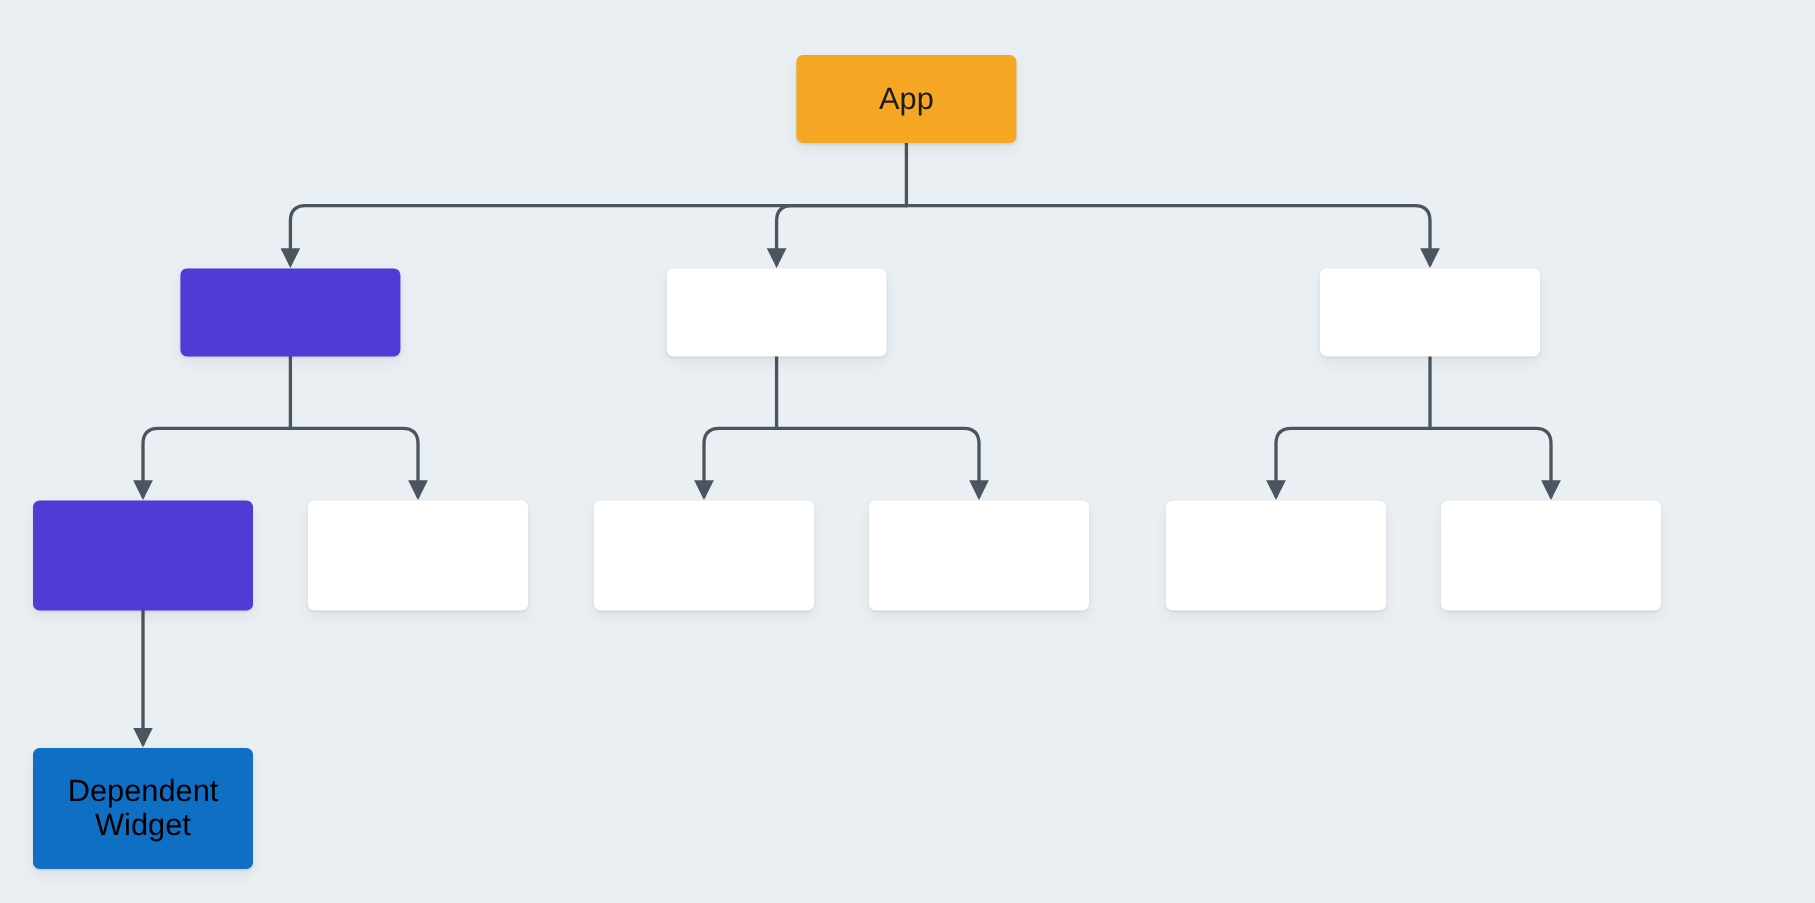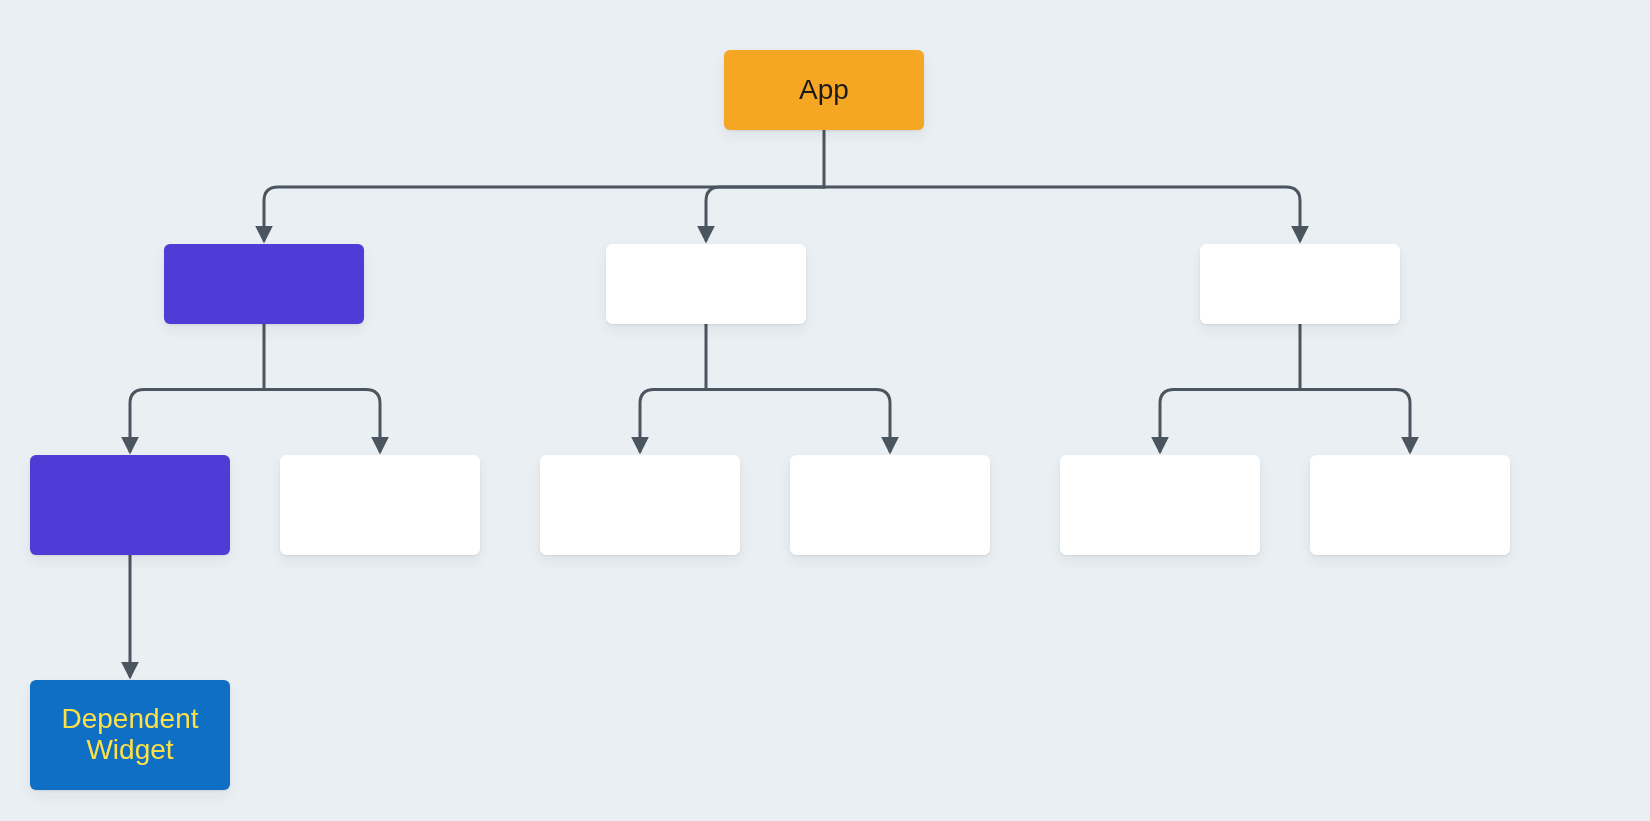--- a/index.html
+++ b/index.html
@@ -32,21 +32,21 @@
     justify-content: center;
     box-shadow: 0 1px 2px rgba(0,0,0,.08), 0 6px 14px rgba(20,30,40,.06);
     font-size: 28px;
     line-height: 1.1;
     text-align: center;
     padding: 2px 10px;
   }
   .node.white  { background:#ffffff; color:#1b1b1b; border:1px solid #ffffff; }
   .node.orange { background:#f5a623; color:#1b1b1b; }
   .node.indigo { background:#4f3bd6; color:#ffffff; }
-  .node.blue   { background:#0f6fc5; color:#fde047; }
+  .node.blue   { background:#0f6fc5; color:#000000; }
 </style>
 </head>
 <body>
 
 <div class="canvas">
   <svg class="edges">
       <defs>
         <marker id="arrow" viewBox="0 0 10 10" refX="8" refY="5" markerWidth="6" markerHeight="6" orient="auto-start-reverse">
           <path d="M 0 0 L 10 5 L 0 10 z" fill="#4a5560"></path>
         </marker>

